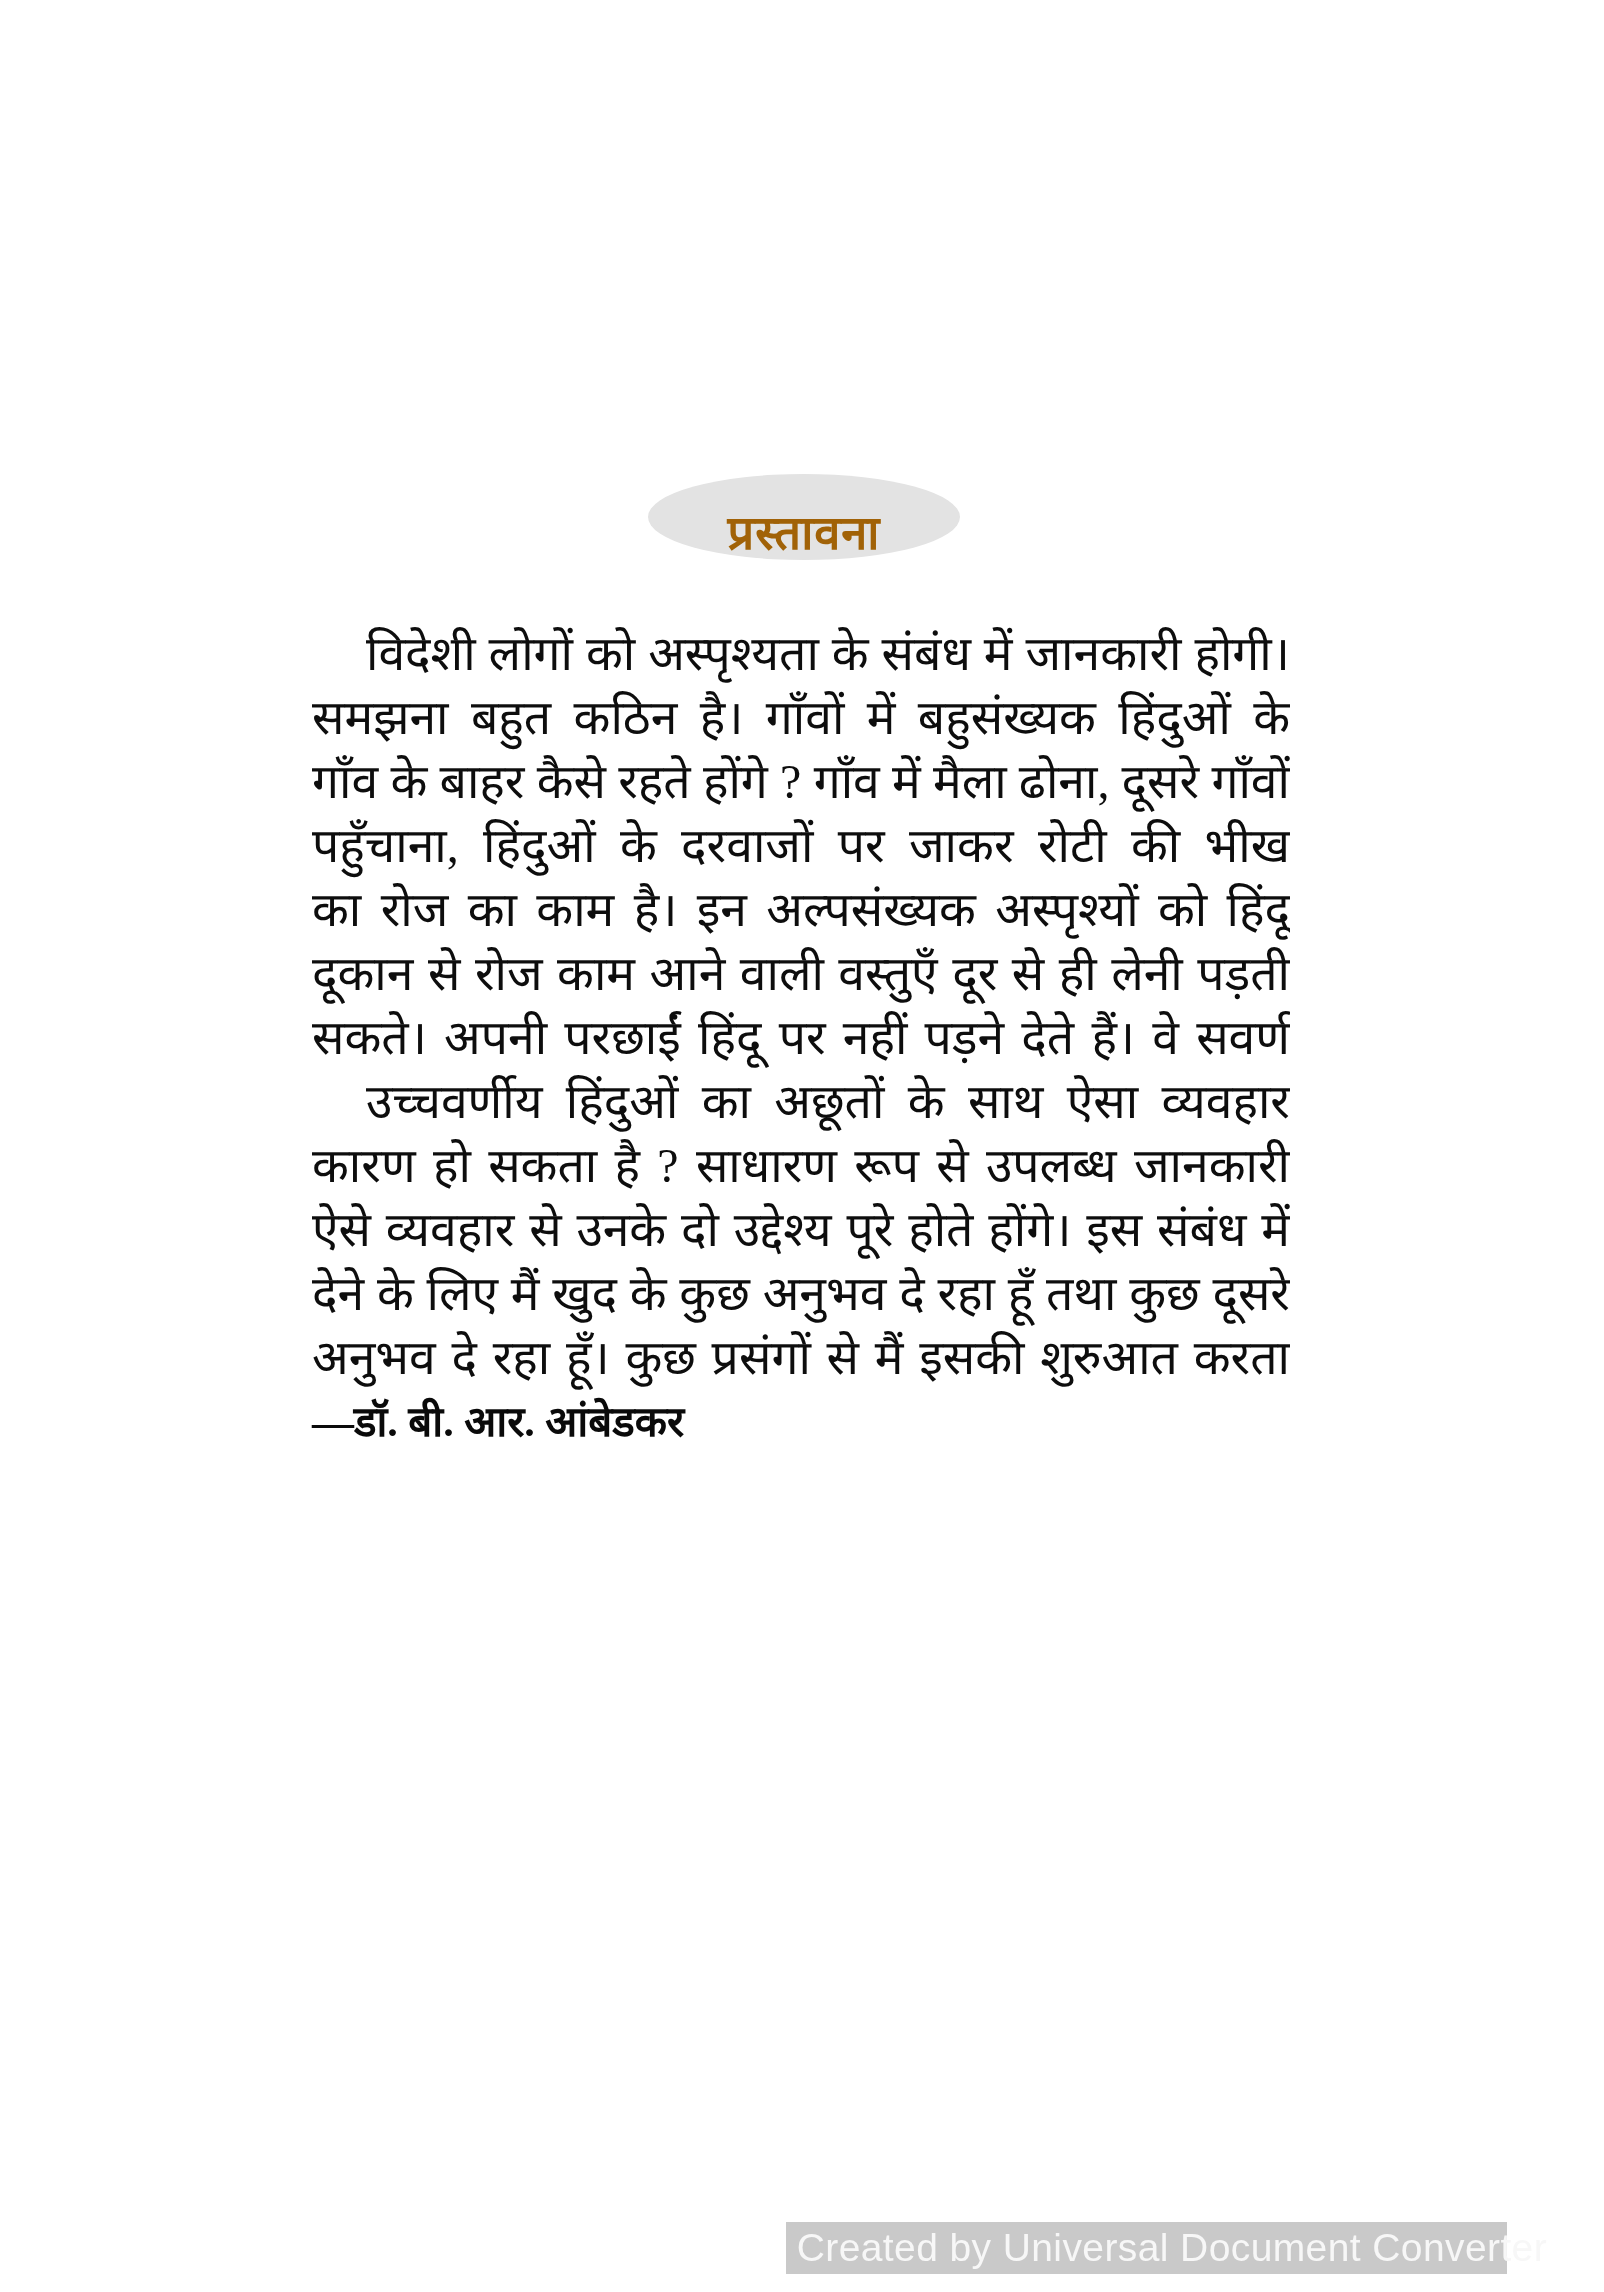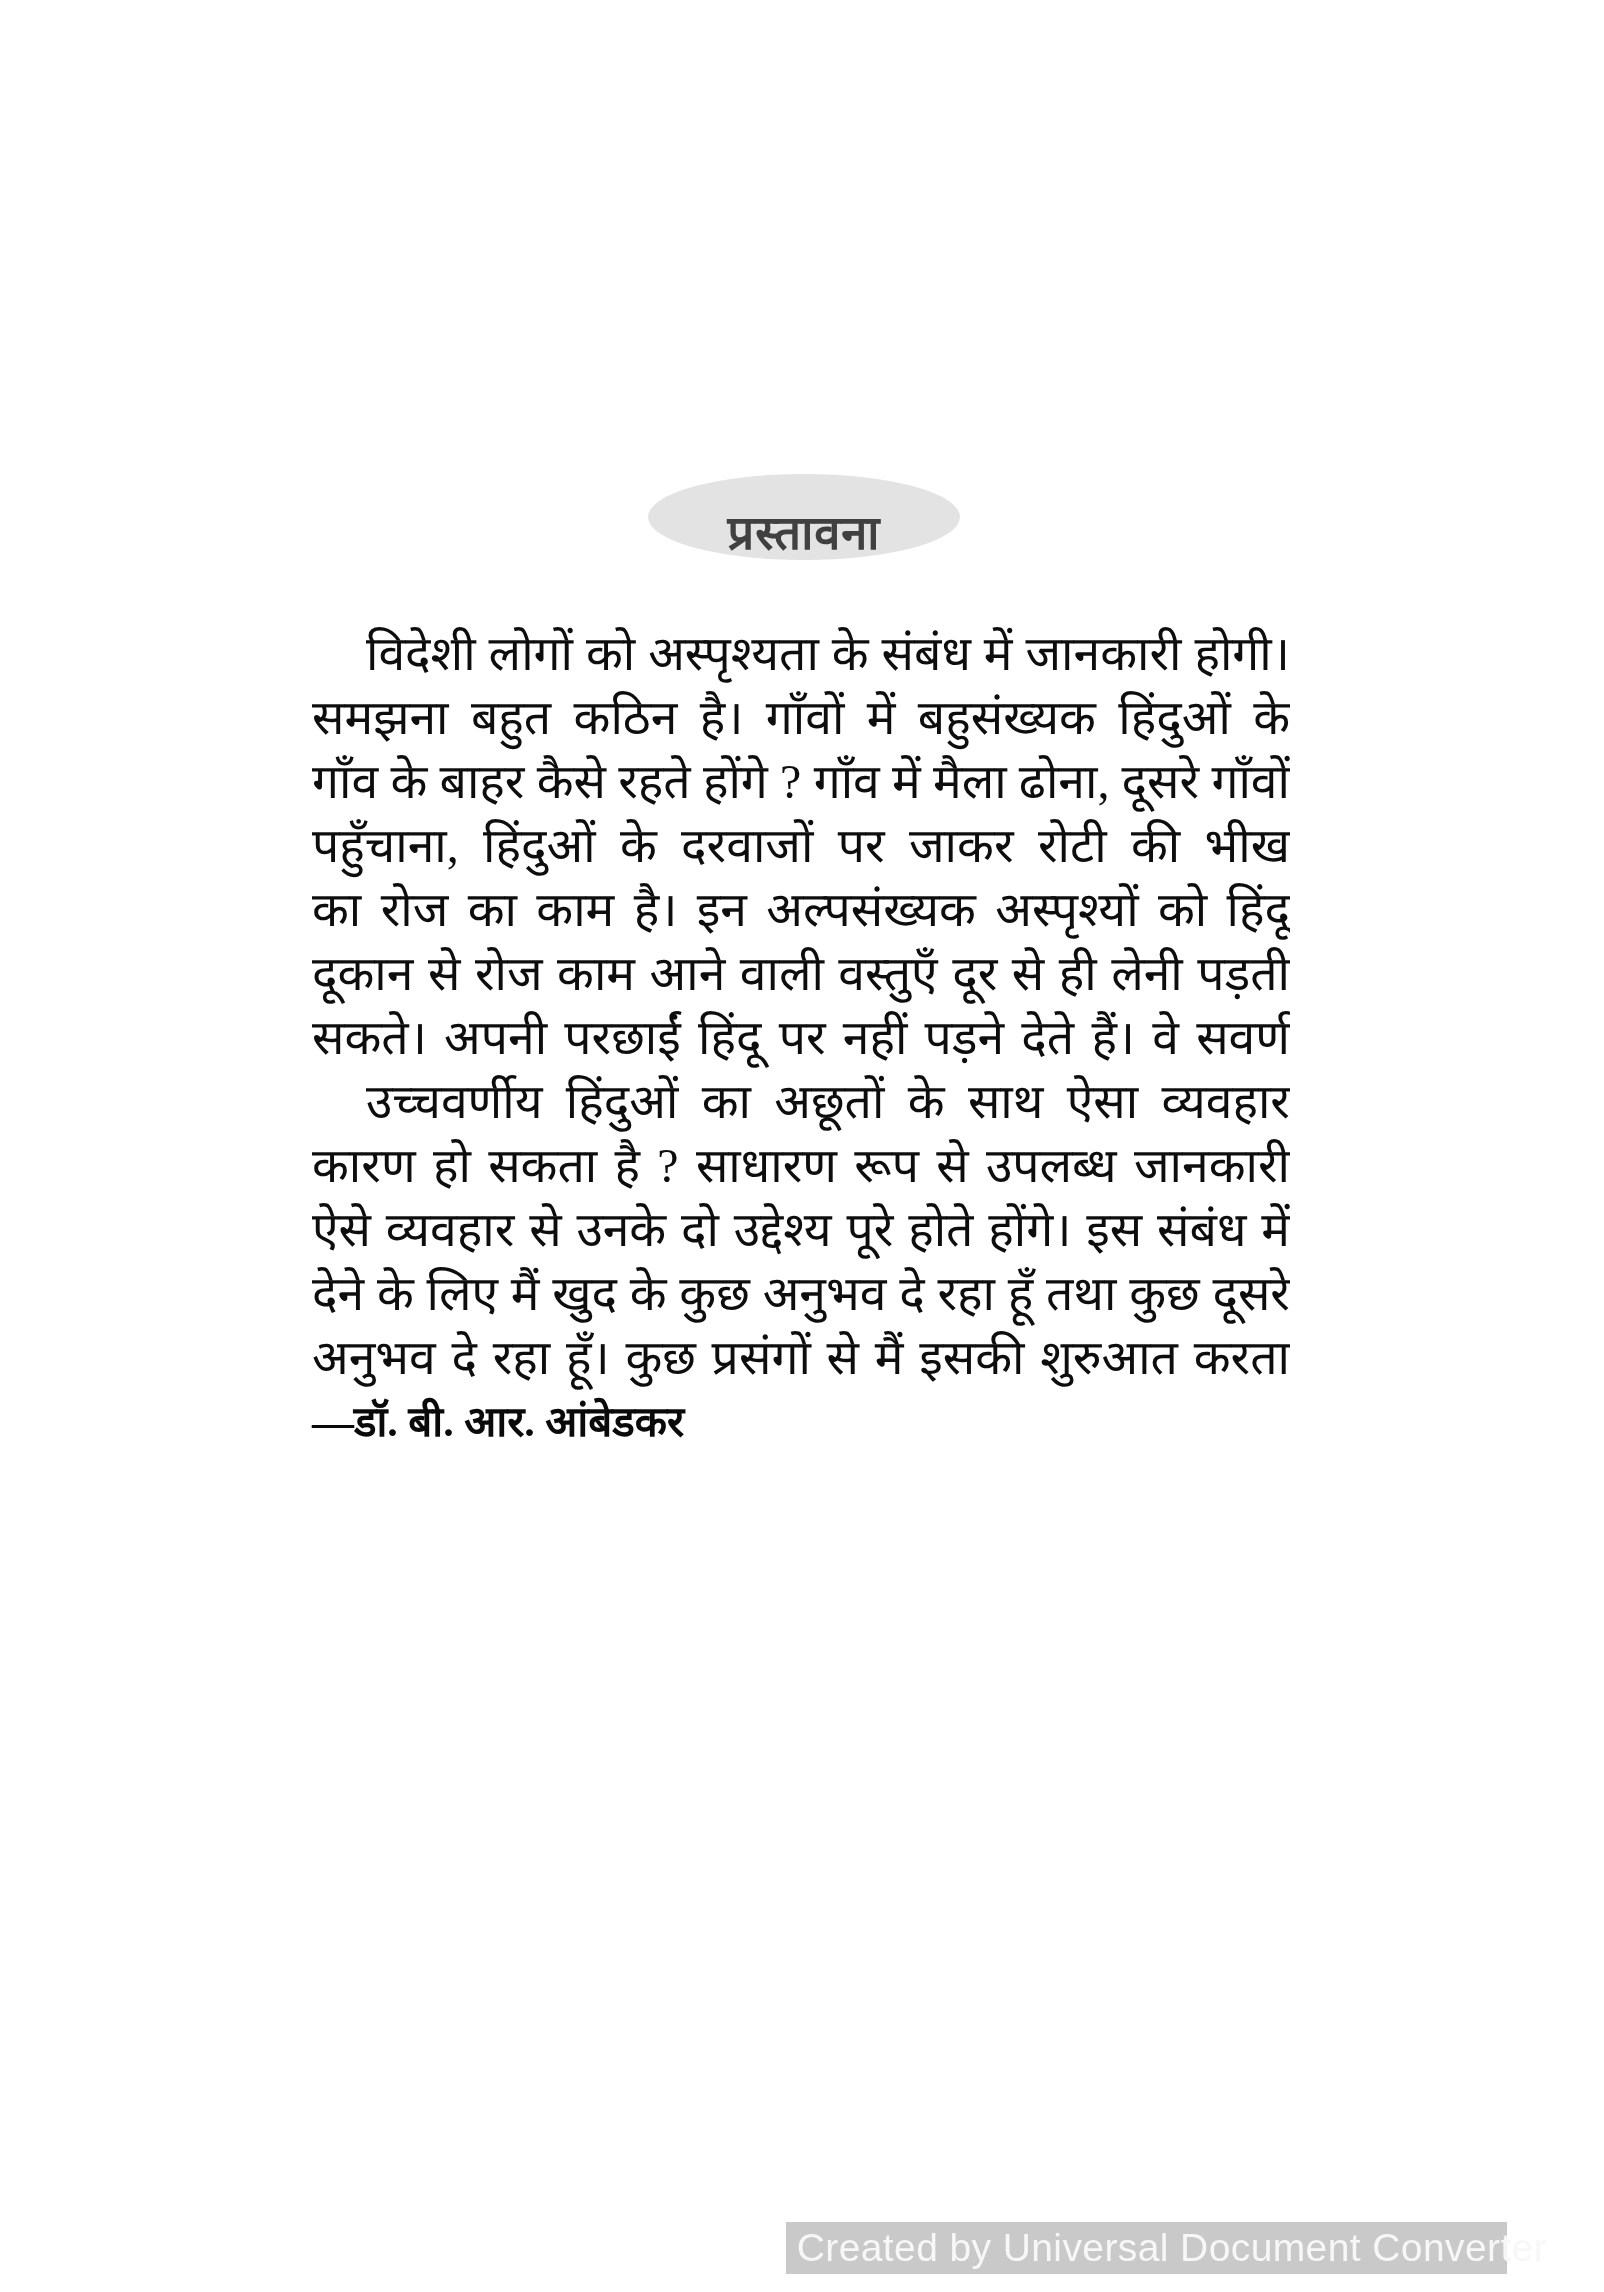--- a/index.html
+++ b/index.html
@@ -23,21 +23,21 @@
     height: 86px;
     background: #e3e3e3;
     border-radius: 50%;
     display: flex;
     align-items: center;
     justify-content: center;
   }
   .title-text {
     font-size: 47px;
     font-weight: bold;
-    color: #404040;
+    color: #a16207;
     letter-spacing: 0.9px;
     transform: translateY(-1.8px);
     margin-top: 32px;
   }
   .body-block {
     position: absolute;
     left: 312px;
     top: 622px;
     width: 978px;
     color: #0d0d0d;

